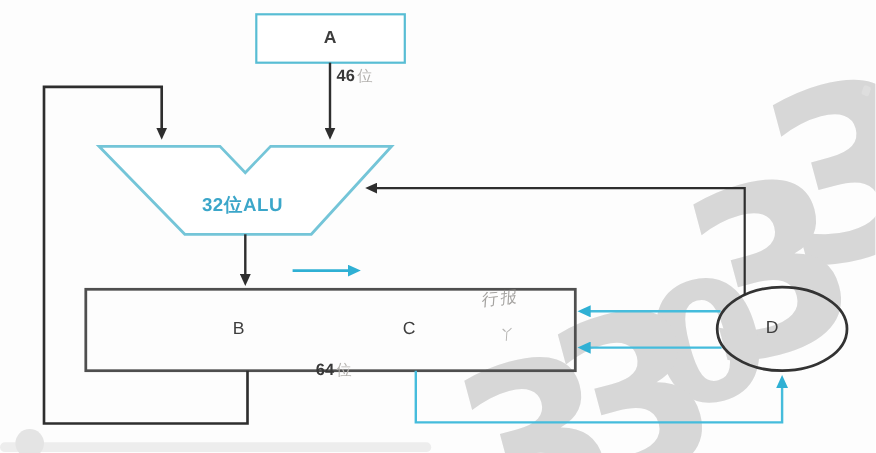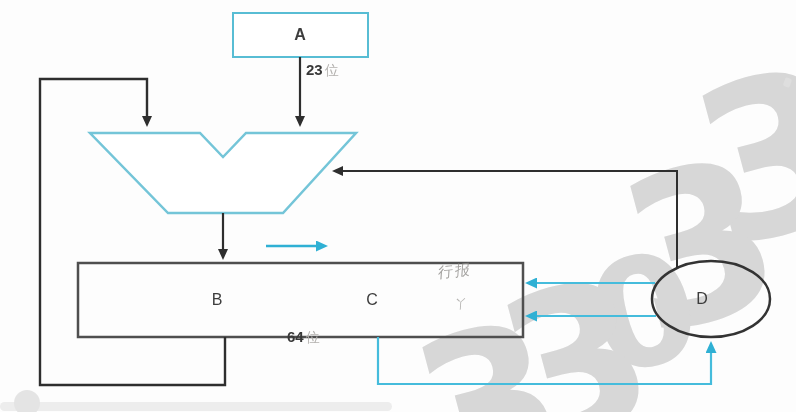--- a/index.html
+++ b/index.html
@@ -105,29 +105,30 @@
 
     <path d="M655,283 L536,283" fill="none" stroke="#45bcdc" stroke-width="2.2" marker-end="url(#ah-cyan)"></path>
 
     <path d="M656,316 L536,316" fill="none" stroke="#45bcdc" stroke-width="2.2" marker-end="url(#ah-cyan)"></path>
 
     <path d="M378,337 L378,384 L711,384 L711,352" fill="none" stroke="#45bcdc" stroke-width="2.2" marker-end="url(#ah-cyan)"></path>
   </svg>
 
   <div class="lbl node-label" style="left:233px;top:13px;width:135px;height:44px;font-weight:bold;">A</div>
 
+  <div class="lbl" id="alu-label" style="left:148px;top:175px;width:145px;">32位ALU</div>
 
   <div class="lbl node-label" style="left:175px;top:288px;width:85px;height:24px;">B</div>
 
   <div class="lbl node-label" style="left:335px;top:288px;width:75px;height:24px;">C</div>
 
   <div class="lbl node-label" style="left:675px;top:287px;width:55px;height:24px;">D</div>
 
   <div class="lbl bus-label" style="left:306px;top:61px;z-index:2;">
-    <span class="num">23</span><span class="unit">位</span>
+    <span class="num">46</span><span class="unit">位</span>
   </div>
 
   <div class="lbl bus-label" style="left:287px;top:328px;z-index:2;">
     <span class="num">64</span><span class="unit">位</span>
   </div>
 
   <div class="hand-note" style="left:438px;top:262px;">行报</div>
   <div class="hand-note small" style="left:455px;top:296px;">丫</div>
 
 </div>

